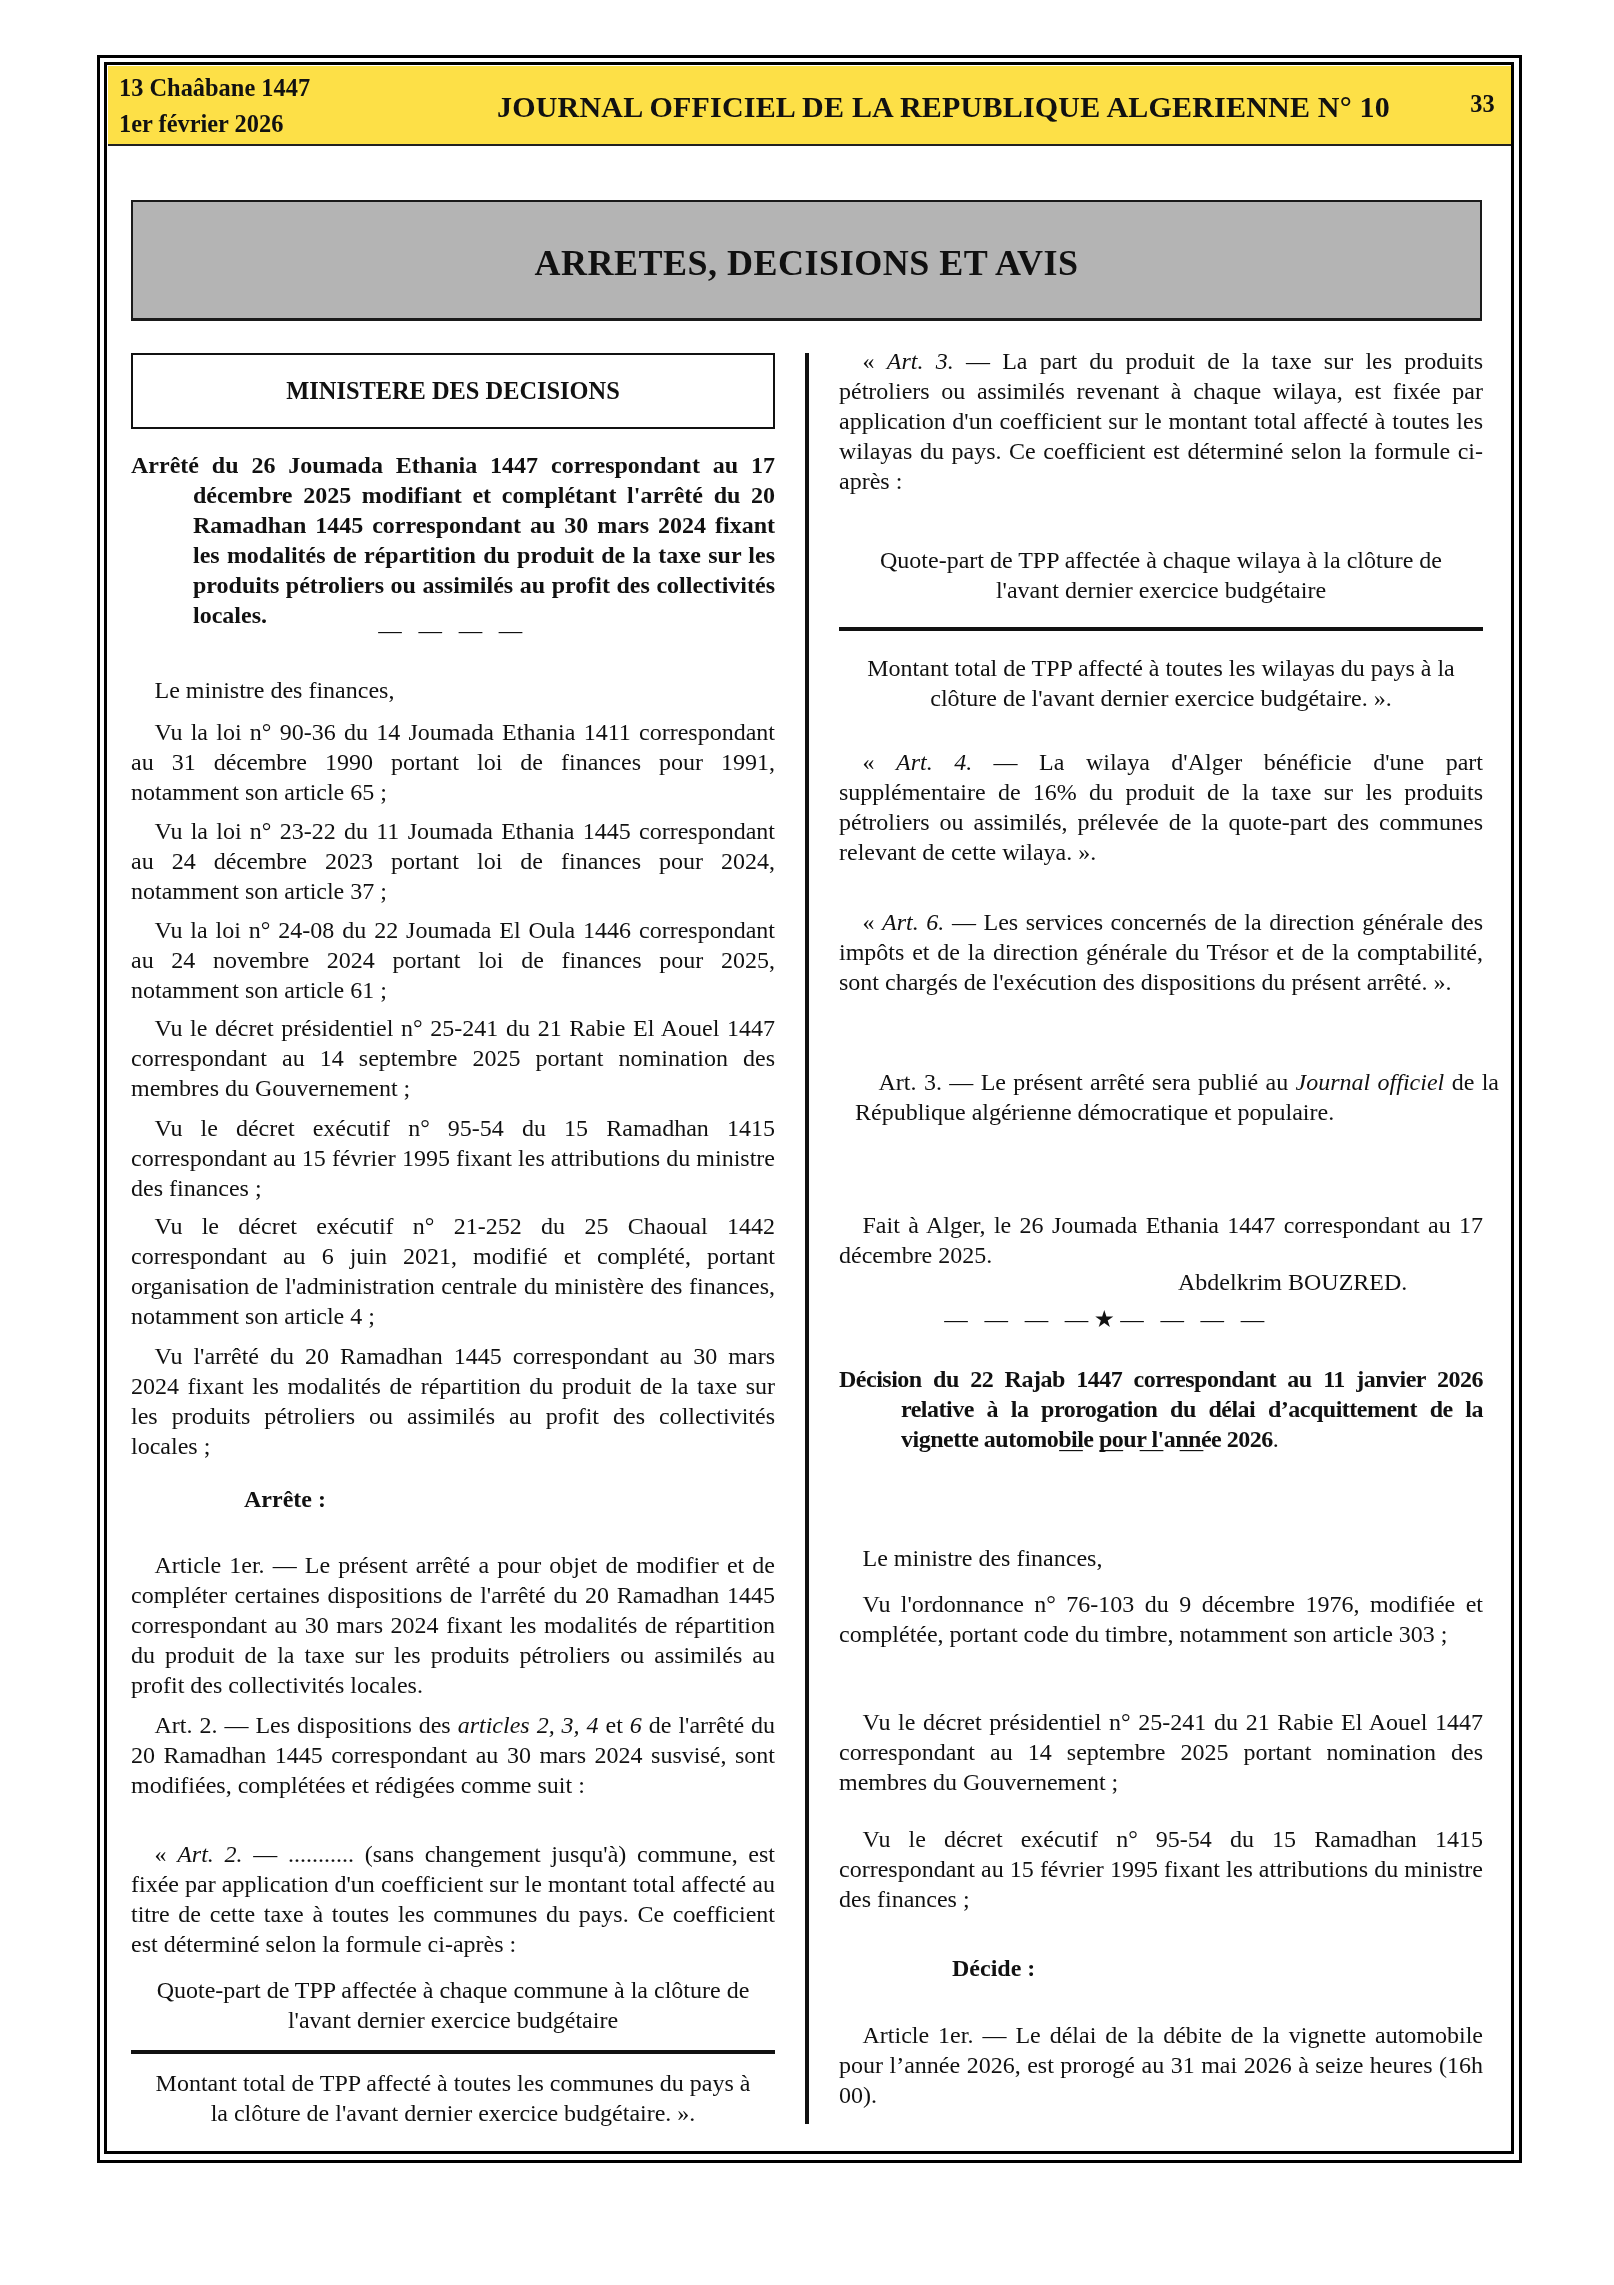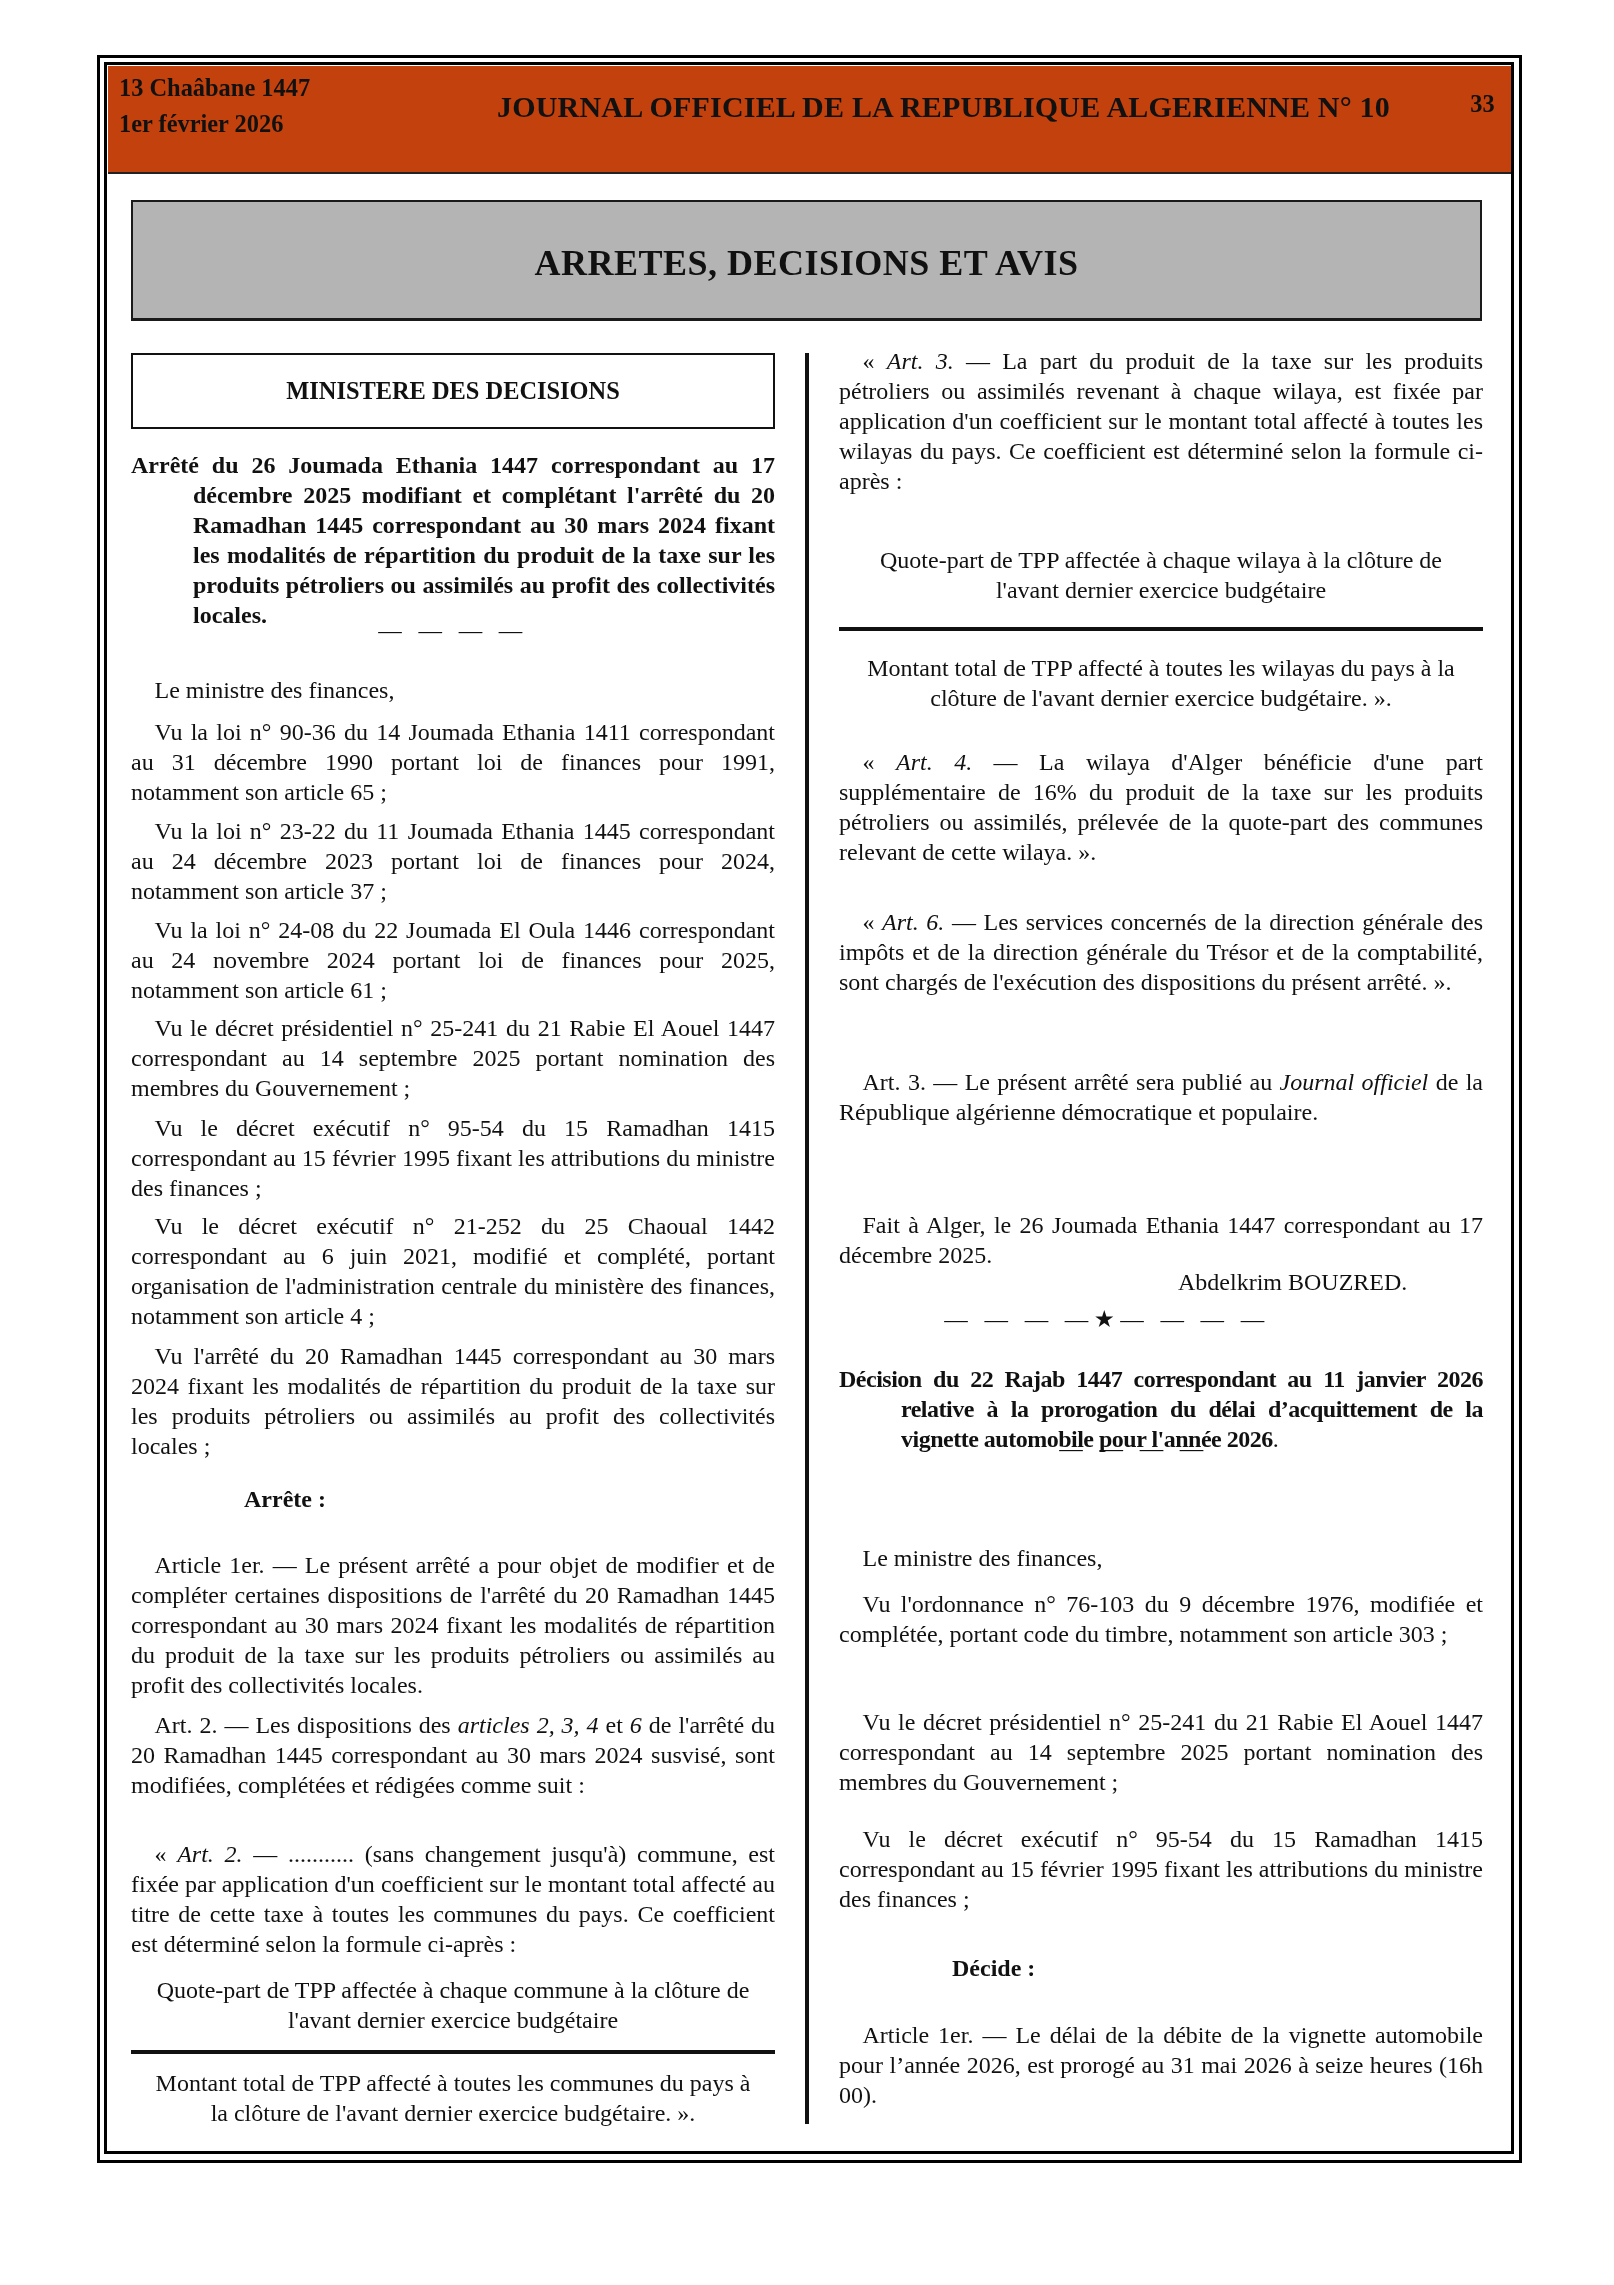--- a/index.html
+++ b/index.html
@@ -4,22 +4,22 @@
 <style>
   html, body { margin: 0; padding: 0; background: #ffffff; }
   body { width: 1615px; height: 2285px; position: relative; overflow: hidden;
          font-family: "Liberation Serif", "DejaVu Serif", serif; color: #111; }
 
   .frame-outer { position: absolute; left: 97px; top: 55px; width: 1425px; height: 2108px;
                  border: 3.6px solid #000; box-sizing: border-box; }
   .frame-inner { position: absolute; left: 104px; top: 62px; width: 1410px; height: 2092px;
                  border: 3.6px solid #000; box-sizing: border-box; }
 
-  .running-head { position: absolute; left: 108px; top: 66px; width: 1403px; height: 108px;
-                  background: #c2410c; border-bottom: 2.7px solid #222; box-sizing: border-box; }
+  .running-head { position: absolute; left: 108px; top: 66px; width: 1403px; height: 80px;
+                  background: #fde047; border-bottom: 2.7px solid #222; box-sizing: border-box; }
   .rh-date { position: absolute; left: 11px; top: 3.6px; font-weight: bold; font-size: 24.4px; line-height: 36px; }
   .rh-title { position: absolute; left: 389px; top: 24.4px; font-weight: bold; font-size: 30px; letter-spacing: 0.2px; }
   .rh-page { position: absolute; right: 16.3px; top: 24.4px; font-weight: bold; font-size: 24.4px; }
 
   .section-banner { position: absolute; left: 131px; top: 200px; width: 1351px; height: 121px;
                     background: #b4b4b4; border: 2.7px solid #1a1a1a; border-bottom-width: 3.6px; box-sizing: border-box;
                     display: flex; align-items: center; justify-content: center; }
   .section-banner span { font-weight: bold; font-size: 36px; letter-spacing: 0.5px; padding-top: 5.4px; }
 
   .col-divider { position: absolute; left: 805px; top: 353px; width: 3.6px; height: 1771px; background: #111; }
@@ -98,21 +98,21 @@
   <p class="p indent" style="top:346px;"><span>« </span><span class="i">Art. 3.</span><span> — La part du produit de la taxe sur les produits pétroliers ou assimilés revenant à chaque wilaya, est fixée par application d'un coefficient sur le montant total affecté à toutes les wilayas du pays. Ce coefficient est déterminé selon la formule ci-après :</span></p>
 
   <p class="p center" style="top:545px; padding:0 23.5px; box-sizing:border-box;">Quote-part de TPP affectée à chaque wilaya à la clôture de l'avant dernier exercice budgétaire</p>
   <div class="frac-line" style="top:627px; left:0; width:644px;"></div>
   <p class="p center" style="top:645px; padding:0 7.2px; box-sizing:border-box;margin-top:8px;">Montant total de TPP affecté à toutes les wilayas du pays à la clôture de l'avant dernier exercice budgétaire. ».</p>
 
   <p class="p indent" style="top:747px;"><span>« </span><span class="i">Art. 4.</span><span> — La wilaya d'Alger bénéficie d'une part supplémentaire de 16% du produit de la taxe sur les produits pétroliers ou assimilés, prélevée de la quote-part des communes relevant de cette wilaya. ».</span></p>
 
   <p class="p indent" style="top:907px;"><span>« </span><span class="i">Art. 6.</span><span> — Les services concernés de la direction générale des impôts et de la direction générale du Trésor et de la comptabilité, sont chargés de l'exécution des dispositions du présent arrêté. ».</span></p>
 
-  <p class="p indent" style="top:1067px;"><span>Art. 3. — Le présent arrêté sera publié au </span><span class="i">Journal officiel</span><span> de la République algérienne démocratique et populaire.</span></p>
+  <p class="p indent" style="top:1067px;margin-left:16px;"><span>Art. 3. — Le présent arrêté sera publié au </span><span class="i">Journal officiel</span><span> de la République algérienne démocratique et populaire.</span></p>
 
   <p class="p indent" style="top:1167px;margin-top:43px;">Fait à Alger, le 26 Joumada Ethania 1447 correspondant au 17 décembre 2025.</p>
 
   <p class="p" style="top:1267px; left:339px; width:auto;">Abdelkrim BOUZRED.</p>
   <div class="sep" style="top:1304px; left:-54px;">— — — —★— — — —</div>
 
   <p class="p bold hang" style="top:1364px; letter-spacing:-0.5px;"><span>Décision du 22 Rajab 1447 correspondant au 11 janvier 2026 relative à la prorogation du délai d’acquittement de la vignette automobile pour l'année 2026</span><span style="font-weight:normal;">.</span></p>
   <div class="sep" style="top:1433px; left:-27px;">— — — —</div>
 
   <p class="p indent" style="top:1543px;">Le ministre des finances,</p>

